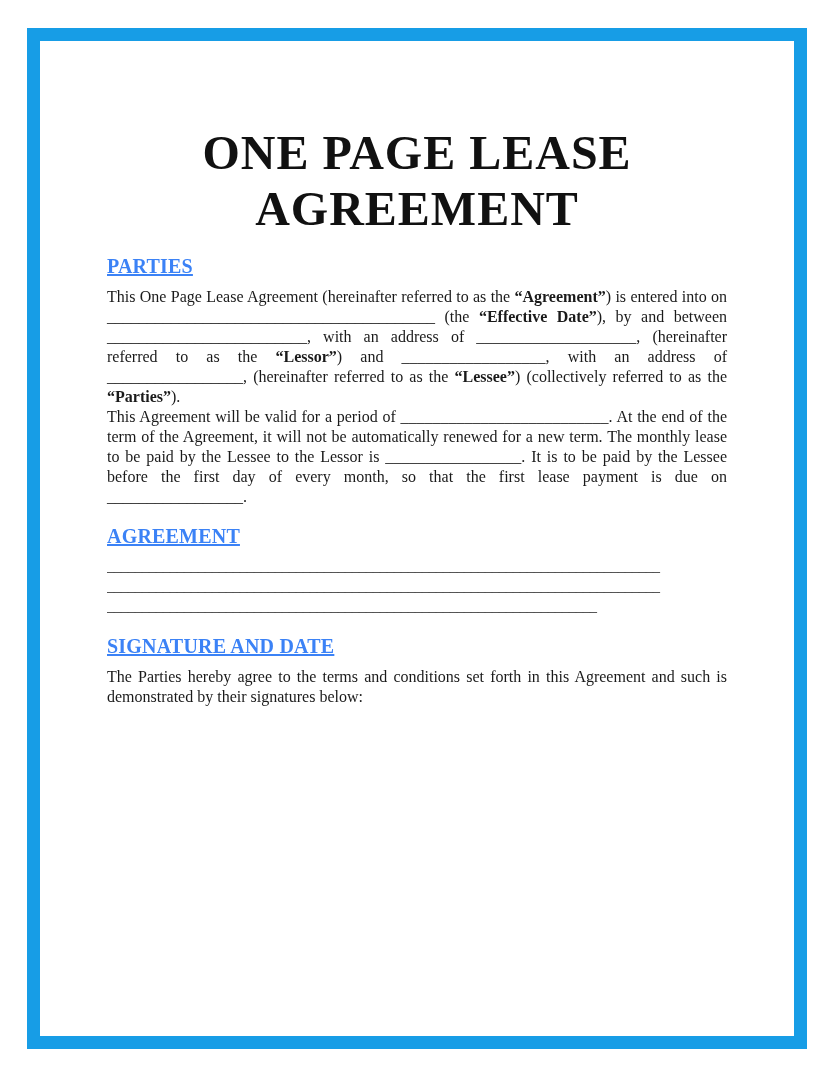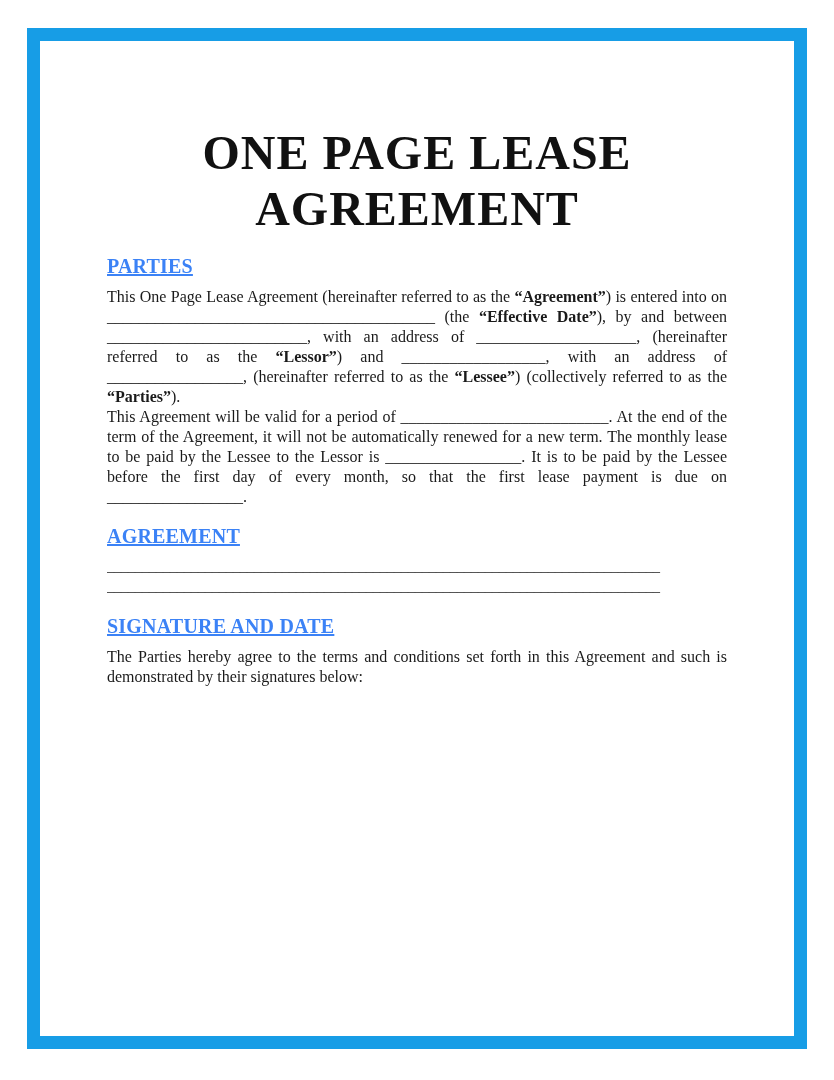--- a/index.html
+++ b/index.html
@@ -80,18 +80,19 @@
     <h2 class="section-heading">PARTIES</h2>
     <p class="body-par"><span>This One Page Lease Agreement (hereinafter referred to as the </span><b>“Agreement”</b><span>) is entered into on </span><span>_________________________________________</span><span> (the </span><b>“Effective Date”</b><span>), by and between </span><span>_________________________</span><span>, with an address of </span><span>____________________</span><span>, (hereinafter referred to as the </span><b>“Lessor”</b><span>) and </span><span>__________________</span><span>, with an address of </span><span>_________________</span><span>, (hereinafter referred to as the </span><b>“Lessee”</b><span>) (collectively referred to as the </span><b>“Parties”</b><span>).</span></p>
 
 
     <p class="body-par"><span>This Agreement will be valid for a period of </span><span>__________________________</span><span>. At the end of the term of the Agreement, it will not be automatically renewed for a new term. The monthly lease to be paid by the Lessee to the Lessor is </span><span>_________________</span><span>. It is to be paid by the Lessee before the first day of every month, so that the first lease payment is due on </span><span>_________________</span><span>.</span></p>
 
     <h2 class="section-heading">AGREEMENT</h2>
 
     <div class="rule-line">_______________________________________________________________________________</div>
     <div class="rule-line">_______________________________________________________________________________</div>
+    <div class="rule-line">______________________________________________________________________</div>
 
     <h2 class="section-heading">SIGNATURE AND DATE</h2>
     <p class="body-par"><span>The Parties hereby agree to the terms and conditions set forth in this Agreement and such is demonstrated by their signatures below:</span></p>
 
   </div>
 </div>
 
 </body></html>

